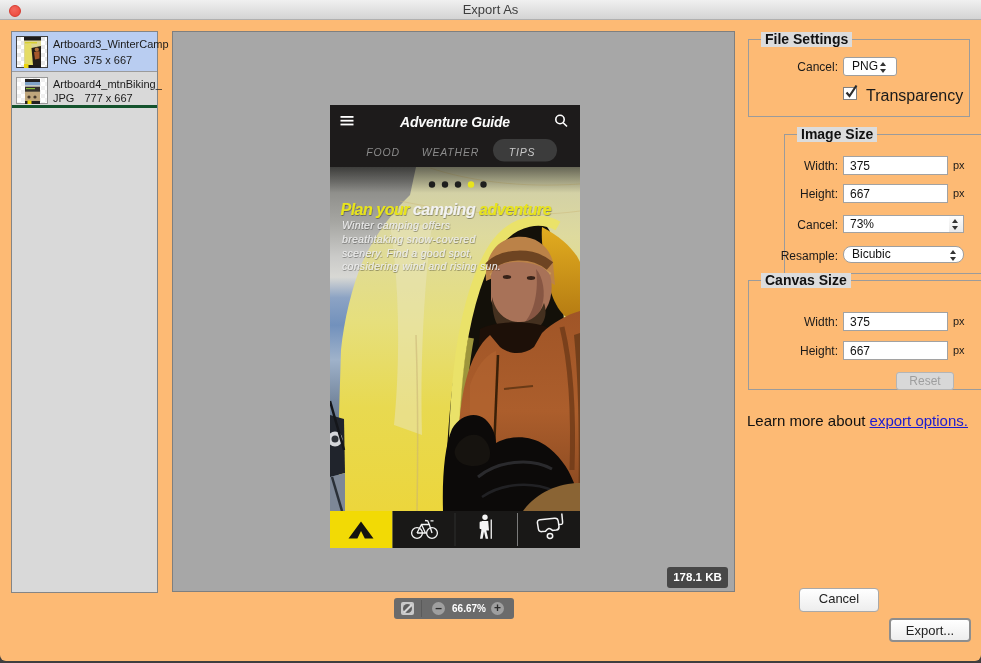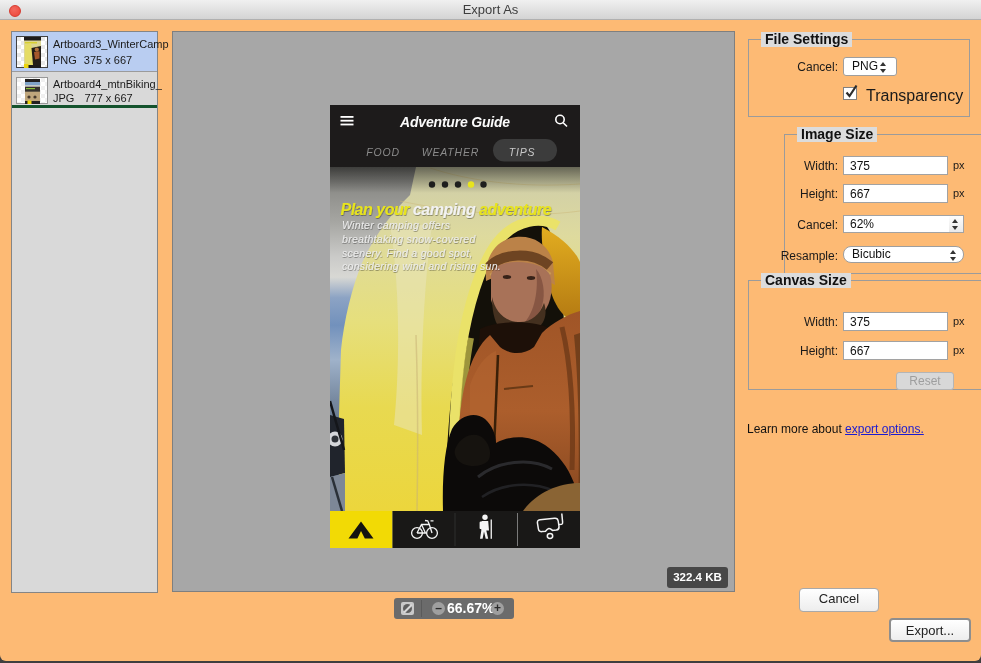--- a/index.html
+++ b/index.html
@@ -28,41 +28,41 @@
 #badge { position:absolute; left:667px; top:567px; width:61px; height:21px; background:#474747; color:#fff; font-size:11.5px; font-weight:bold; text-align:center; line-height:21px; border-radius:3px; }
 
 #zoombar { position:absolute; left:394px; top:598px; width:120px; height:21px; background:#6b6b6b; border-radius:3px; }
 #zoomicon { position:absolute; left:7px; top:4px; width:13px; height:13px; background:#c9c9c9; border-radius:2px; }
 #zoomicon:before { content:""; position:absolute; left:2px; top:2px; width:9px; height:9px; border-radius:50%; background:#5f5f5f; }
 #zoomicon:after { content:""; position:absolute; left:5.5px; top:1px; width:1.5px; height:11px; background:#d8d8d8; transform:rotate(45deg); }
 #zoomdiv { position:absolute; left:27px; top:2px; width:1px; height:17px; background:#5a5a5a; }
 .zcirc { position:absolute; top:4px; width:13px; height:13px; background:#9f9f9f; border-radius:50%; color:#2c2c2c; font-size:12px; font-weight:bold; text-align:center; line-height:12px; }
 #zminus { left:38px; }
 #zplus { left:97px; }
-#zoomtext { position:absolute; left:53px; top:0; width:44px; text-align:center; line-height:21px; color:#fff; font-size:14px; font-weight:bold; }
+#zoomtext { position:absolute; left:53px; top:0; width:44px; text-align:center; line-height:21px; color:#fff; font-size:10px; font-weight:bold; }
 
 .fieldset { position:absolute; border:1px solid #9b9b9b; }
 .legend { position:absolute; top:-8px; left:12px; background:#dcdcdc; padding:0 4px; font-size:14px; font-weight:bold; color:#111; line-height:15px; }
 .flabel { position:absolute; font-size:12px; color:#1a1a1a; text-align:right; }
 .tinput { position:absolute; background:#fff; border:1px solid #a2a2a2; font-size:12px; color:#111; padding-left:6px; display:flex; align-items:center; }
 .dropdown { position:absolute; background:#fff; border:1px solid #9e9e9e; border-radius:3px; font-size:12px; color:#111; }
 .dropdown .dtext { position:absolute; left:8px; top:0; line-height:17px; }
 .stepper { position:absolute; right:5px; top:2.5px; width:9px; height:13px; }
 .stepper:before { content:""; position:absolute; left:1px; top:1px; border-left:3.5px solid transparent; border-right:3.5px solid transparent; border-bottom:4.5px solid #333; }
 .stepper:after { content:""; position:absolute; left:1px; bottom:1px; border-left:3.5px solid transparent; border-right:3.5px solid transparent; border-top:4.5px solid #333; }
 .stepcell { position:absolute; width:15px; height:18px; background:linear-gradient(#fdfdfd,#e9e9e9); border:1px solid #a2a2a2; border-left:none; }
 .pxlabel { position:absolute; font-size:11px; color:#1a1a1a; }
 #fs1 { left:748px; top:39px; width:222px; height:78px; }
 #fs2 { left:784px; top:134px; width:222px; height:140px; }
 #fs3 { left:748px; top:280px; width:264px; height:110px; }
 #checkbox { position:absolute; left:843px; top:87px; width:14px; height:13px; background:#fff; border:1px solid #808080; }
 #checkmark { position:absolute; left:844px; top:82px; width:15px; height:18px; }
 #translabel { position:absolute; left:866px; top:87px; font-size:16px; color:#1a1a1a; }
 #resetbtn { position:absolute; left:896px; top:372px; width:58px; height:18px; background:#d8d8d8; border:1px solid #b5b5b5; border-radius:3px; color:#9e9e9e; font-size:12px; text-align:center; line-height:16px; }
-#learn { position:absolute; left:747px; top:412px; font-size:12px; color:#111;margin-top:10px; }
+#learn { position:absolute; left:747px; top:412px; font-size:15px; color:#111; }
 #learn a { color:#1b1bd1; text-decoration:underline; }
 
 .btn { position:absolute; background:linear-gradient(#ffffff,#ededed); border:1px solid #a9a9a9; border-radius:4px; font-size:13px; color:#222; text-align:center; }
 #cancel { left:799px; top:588px; width:80px; height:24px; line-height:19px; }
 #export { left:889px; top:618px; width:82px; height:24px; line-height:21px; border:2px solid #8e8e8e; }
 </style>
 </head>
 <body>
 <div id="win">
   <div id="titlebar">
@@ -253,21 +253,21 @@
       </g>
 
       <g stroke="#f4f4f4" stroke-width="1.5" fill="none">
         <path d="M207.5 418.5 Q206.8 415.3 210 414.7 L224.5 413.3 Q227.7 413 228.2 416 L229 421.5 Q229.4 424.6 226.3 425 L222.5 425.4 Q220.3 423.2 218.8 423.4 Q217.3 423.6 215.6 426.2 L212 426.6 Q208.9 427 208.4 424 Z"></path>
         <ellipse cx="220" cy="431" rx="2.7" ry="2.4"></ellipse>
         <path d="M229 419.5 L231.7 419.2 Q232.8 419 232.6 417 L231.8 408.5"></path>
       </g>
     </svg>
   </div>
 
-  <div id="badge">322.4 KB</div>
+  <div id="badge">178.1 KB</div>
 
   <div id="zoombar">
     <div id="zoomicon"></div>
     <div id="zoomdiv"></div>
     <div class="zcirc" id="zminus">–</div>
     <div id="zoomtext">66.67%</div>
     <div class="zcirc" id="zplus">+</div>
   </div>
 
   <div class="fieldset" id="fs1">
@@ -287,21 +287,21 @@
   <div class="fieldset" id="fs2">
       <div class="legend">Image Size</div>
     </div>
   <div class="flabel" style="left:748px; top:159px; width:90px;">Width:</div>
   <div class="tinput" style="left:843px; top:156px; width:105px; height:19px;">375</div>
   <div class="pxlabel" style="left:953px; top:159px;">px</div>
   <div class="flabel" style="left:748px; top:187px; width:90px;">Height:</div>
   <div class="tinput" style="left:843px; top:184px; width:105px; height:19px;">667</div>
   <div class="pxlabel" style="left:953px; top:187px;">px</div>
   <div class="flabel" style="left:748px; top:218px; width:90px;">Cancel:</div>
-  <div class="tinput" style="left:843px; top:215px; width:107px; height:18px;">62%</div>
+  <div class="tinput" style="left:843px; top:215px; width:107px; height:18px;">73%</div>
   <div class="stepcell" style="left:949px; top:215px;">
       <span class="stepper" style="left:2px; top:2px;"></span>
     </div>
   <div class="flabel" style="left:748px; top:249px; width:90px;">Resample:</div>
   <div class="dropdown" style="left:843px; top:246px; width:121px; height:17px;border-radius:8px;">
       <span class="dtext" style="line-height:15px;">Bicubic</span>
       <span class="stepper" style="top:1.5px;"></span>
     </div>
 
   <div class="fieldset" id="fs3">

